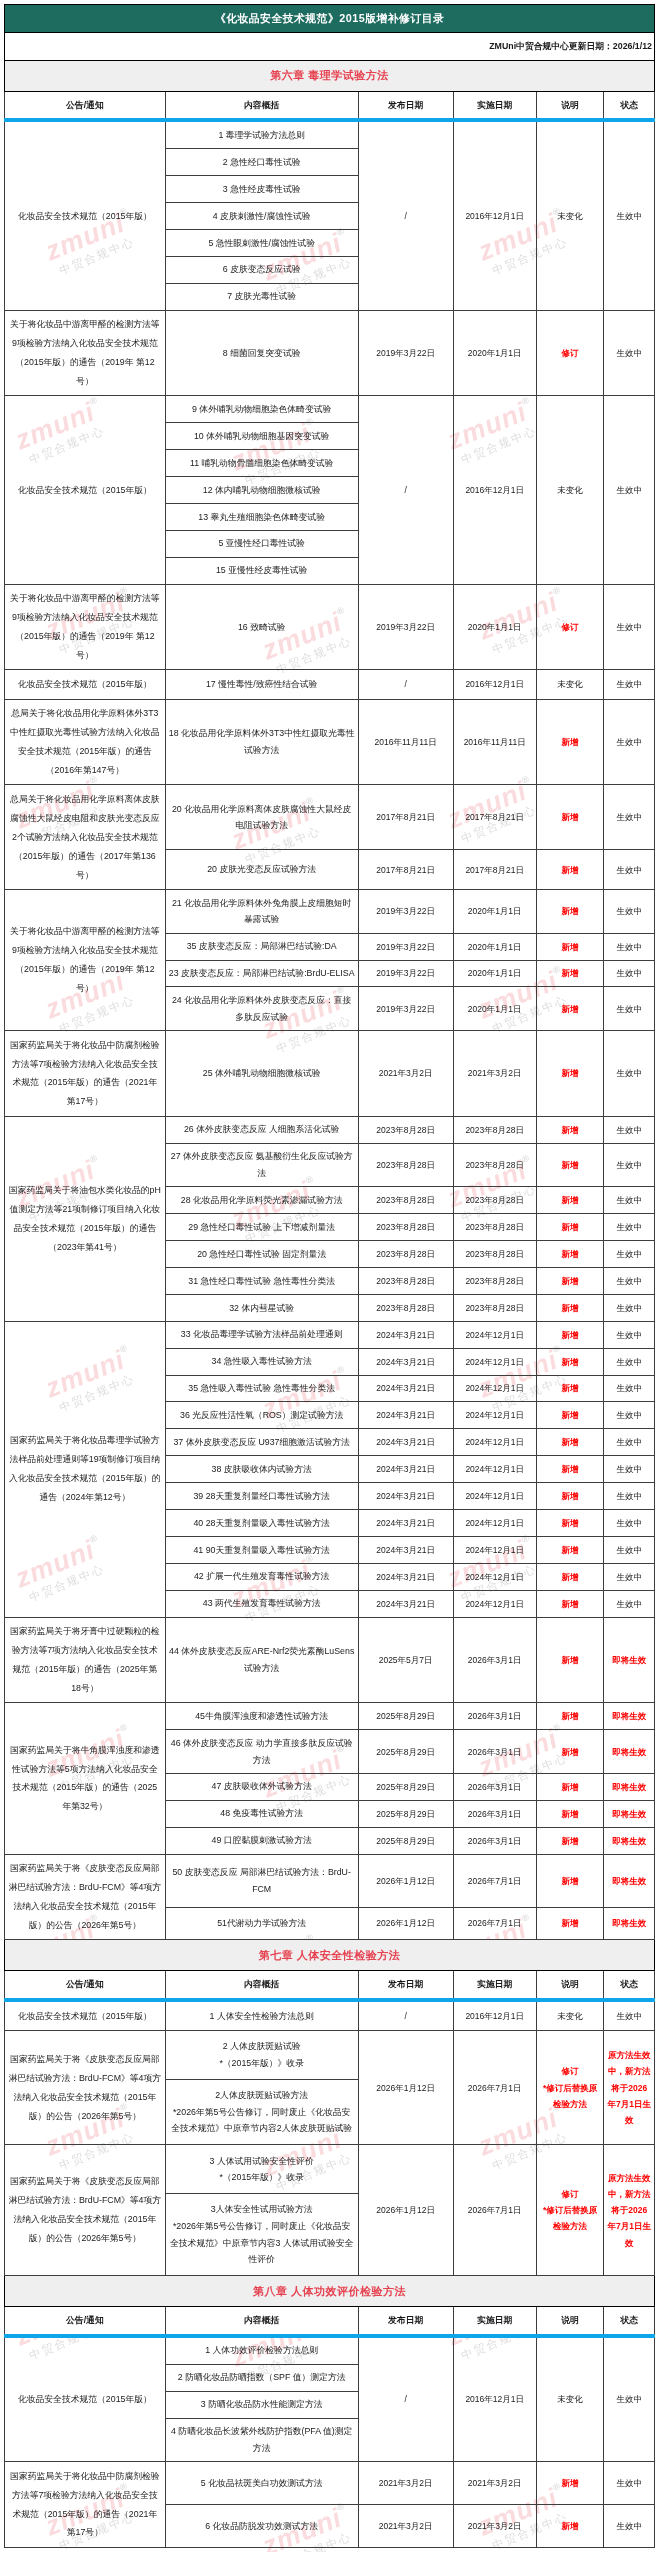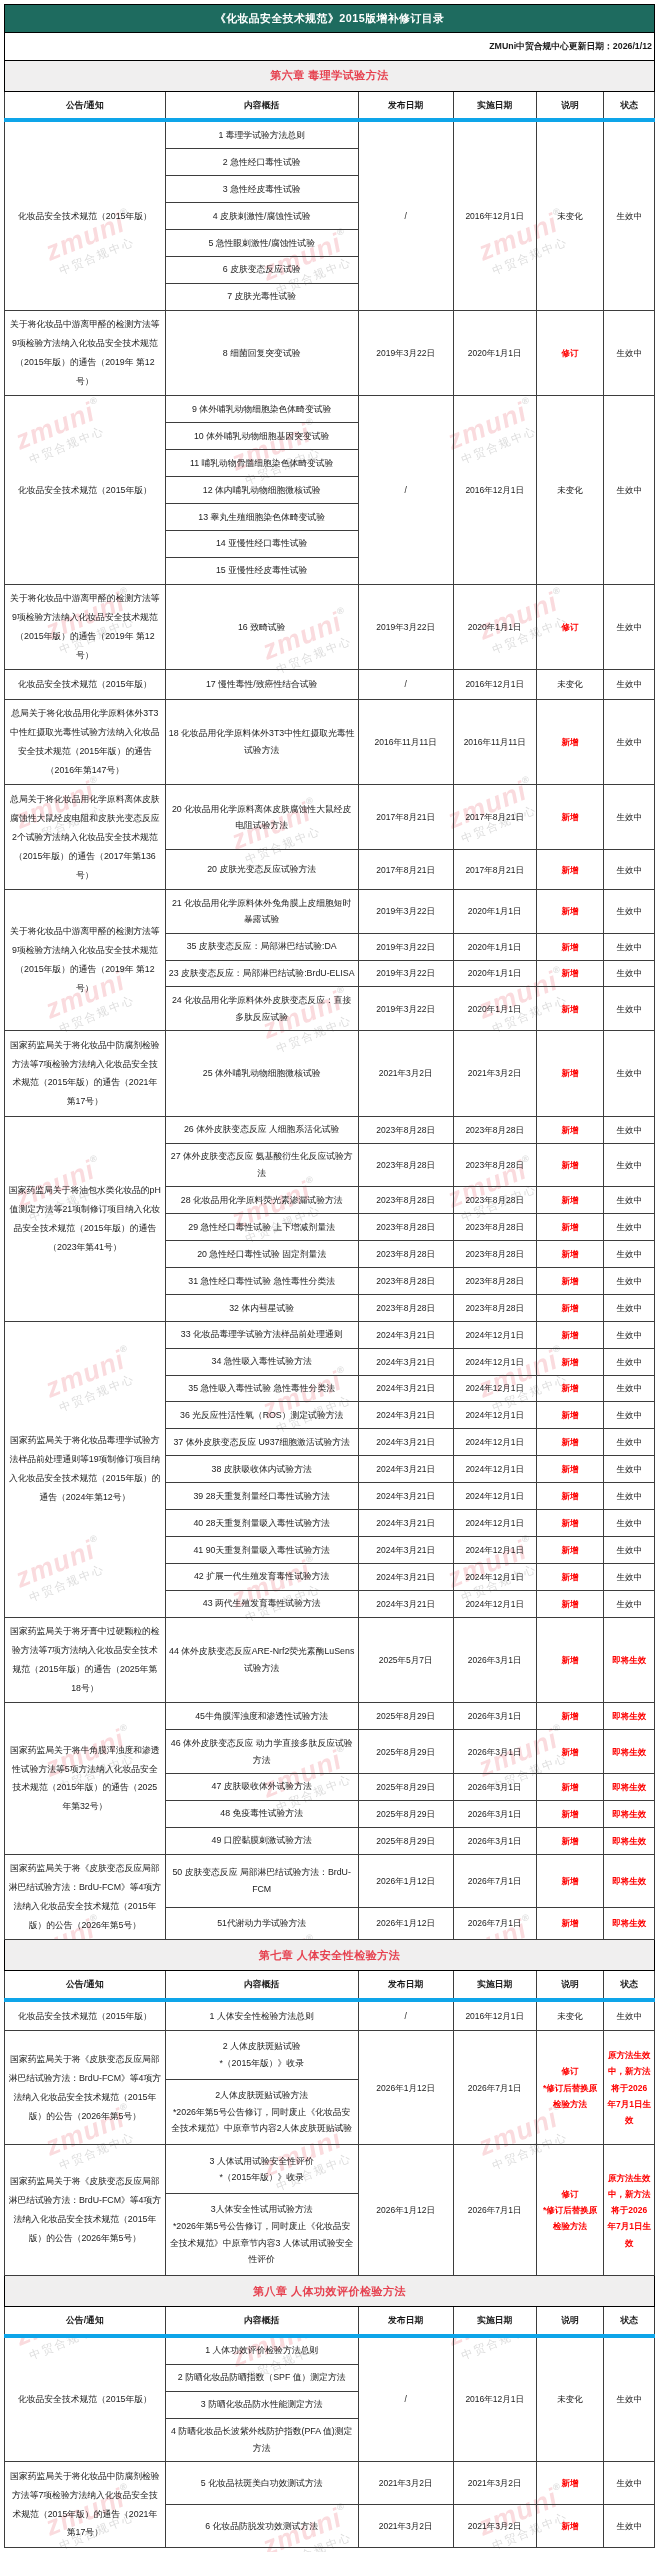--- a/index.html
+++ b/index.html
@@ -304,21 +304,21 @@
       <tr>
         <td>11 哺乳动物骨髓细胞染色体畸变试验</td>
       </tr>
       <tr>
         <td>12 体内哺乳动物细胞微核试验</td>
       </tr>
       <tr>
         <td>13 睾丸生殖细胞染色体畸变试验</td>
       </tr>
       <tr>
-        <td>14 亚慢性经口毒性试验</td>
+        <td>5 亚慢性经口毒性试验</td>
       </tr>
       <tr>
         <td>15 亚慢性经皮毒性试验</td>
       </tr>
       <tr class="gs">
         <td class="notice" rowspan="1">关于将化妆品中游离甲醛的检测方法等9项检验方法纳入化妆品安全技术规范（2015年版）的通告（2019年 第12号）</td>
         <td>16 致畸试验</td>
         <td class="meta" rowspan="1">2019年3月22日</td>
         <td class="meta" rowspan="1">2020年1月1日</td>
         <td class="meta prewrap red" rowspan="1">修订</td>

